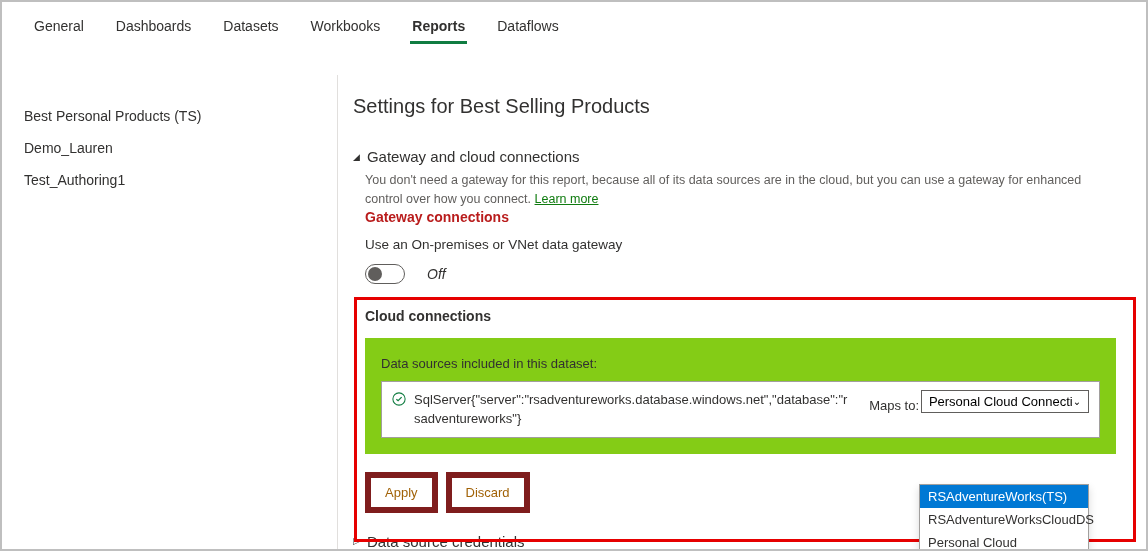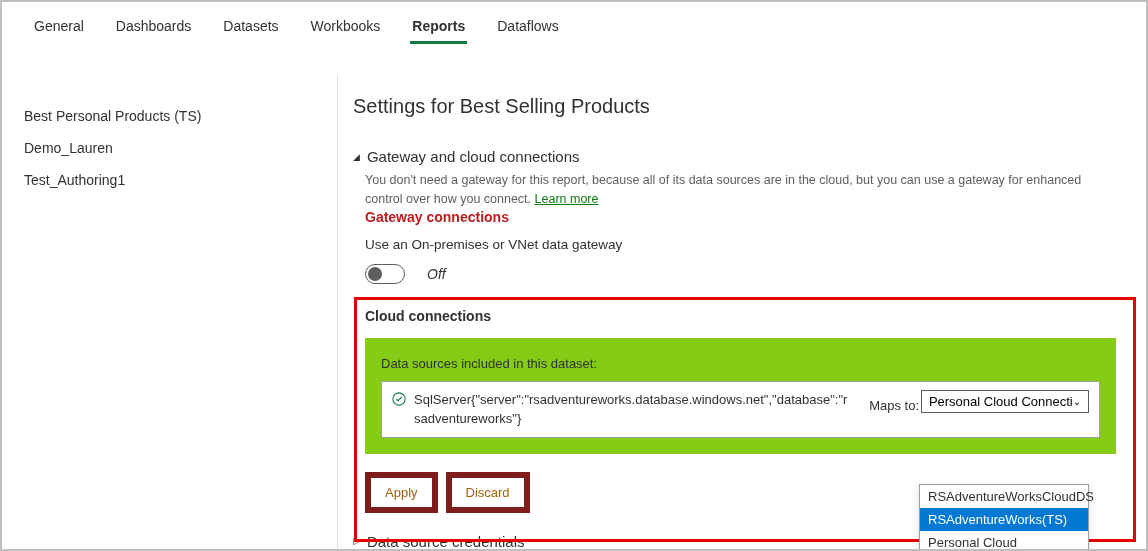--- a/index.html
+++ b/index.html
@@ -124,21 +124,21 @@
       <button class="btn">Apply</button>
       <button class="btn">Discard</button>
     </div>
 
     <div class="cred-header">
       <span class="tri-closed">▷</span>
       <span>Data source credentials</span>
     </div>
 
     <div class="dropdown-menu">
+      <div class="dropdown-item highlighted">RSAdventureWorks(TS)</div>
       <div class="dropdown-item">RSAdventureWorksCloudDS</div>
-      <div class="dropdown-item highlighted">RSAdventureWorks(TS)</div>
       <div class="dropdown-item">Personal Cloud Connection</div>
 
     </div>
   </div>
 </div>
 
 <div class="highlight-box"></div>
 
 </body></html>

